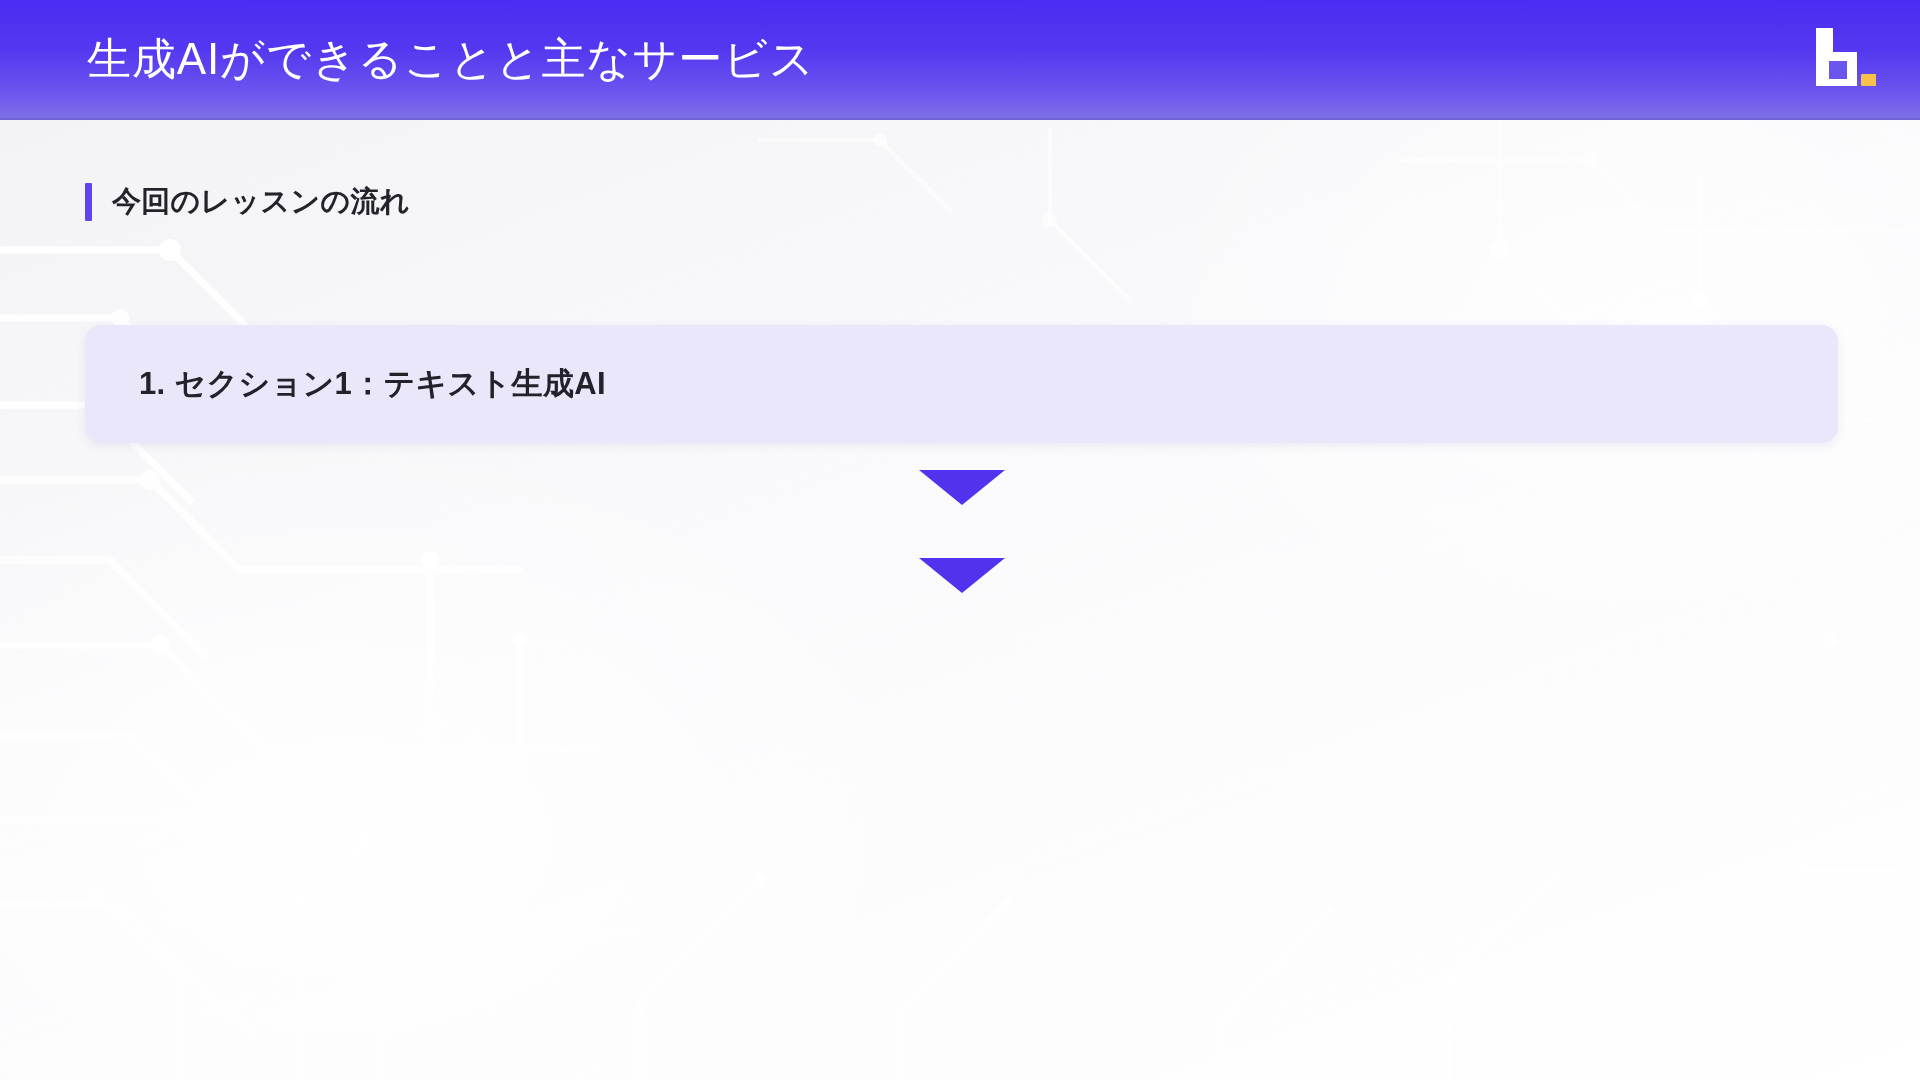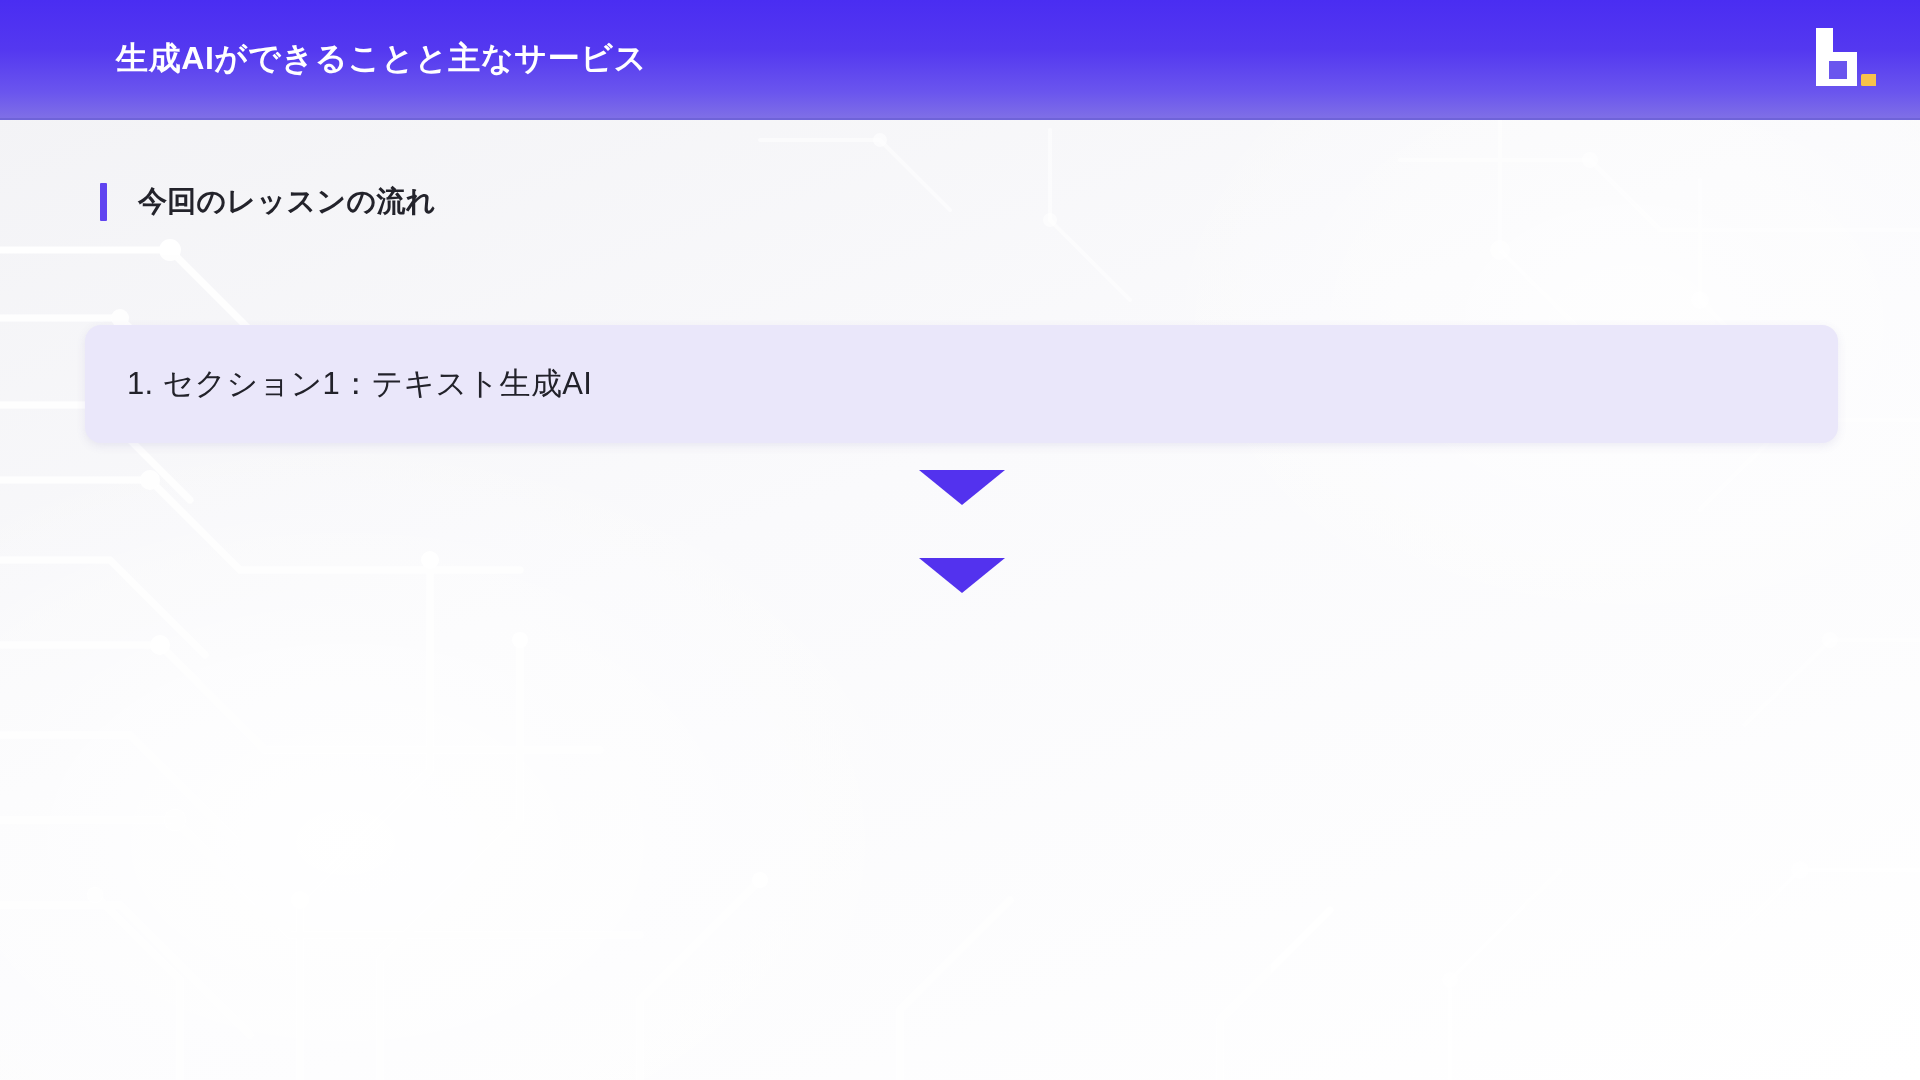--- a/index.html
+++ b/index.html
@@ -37,40 +37,39 @@
   #header {
     position:absolute; left:0; top:0;
     width:1920px; height:120px;
     background:linear-gradient(180deg, #4A2DF2 0%, #5438F0 42%, #6A55EE 78%, #7F6FE6 100%);
     display:flex; align-items:center;
     border-bottom:2px solid #6F63D8;
     z-index:3;
   }
 
   #header-title {
-    margin-left:116px;
+    margin-left:87px;
     color:#FFFFFF;
-    font-size:32px;
-    font-weight:bold;
+    font-size:44px;
+    font-weight:normal;
     letter-spacing:0.02em;
     white-space:nowrap;
   }
 
   #logo {
     position:absolute; right:44px; top:50%;
     transform:translateY(-50%);
     display:block;
   }
 
   
   #section-heading {
     position:absolute; left:85px; top:182px;
-    display:flex; align-items:center; gap:31px;
+    display:flex; align-items:center; gap:20px;
     z-index:2;
-    margin-left:15px;
   }
   #heading-accent-bar {
     width:7px; height:38px;
     background:#6044F0;
     border-radius:1px;
     flex:none;
   }
   #heading-text {
     font-size:29px;
     font-weight:bold;
@@ -90,23 +89,23 @@
   .flow-card {
     width:100%;
     height:118px;
     background:#EAE7FA;
     border-radius:16px;
     display:flex; align-items:center;
     box-shadow:0 3px 10px rgba(90,80,160,0.10);
   }
 
   .flow-card-label {
-    margin-left:42px;
+    margin-left:54px;
     font-size:31px;
-    font-weight:normal;
+    font-weight:bold;
     color:#22222A;
     letter-spacing:0.01em;
     white-space:nowrap;
   }
 
   .flow-arrow-wrap {
     height:88px;
     display:flex; align-items:center; justify-content:center;
   }
   .flow-arrow {

